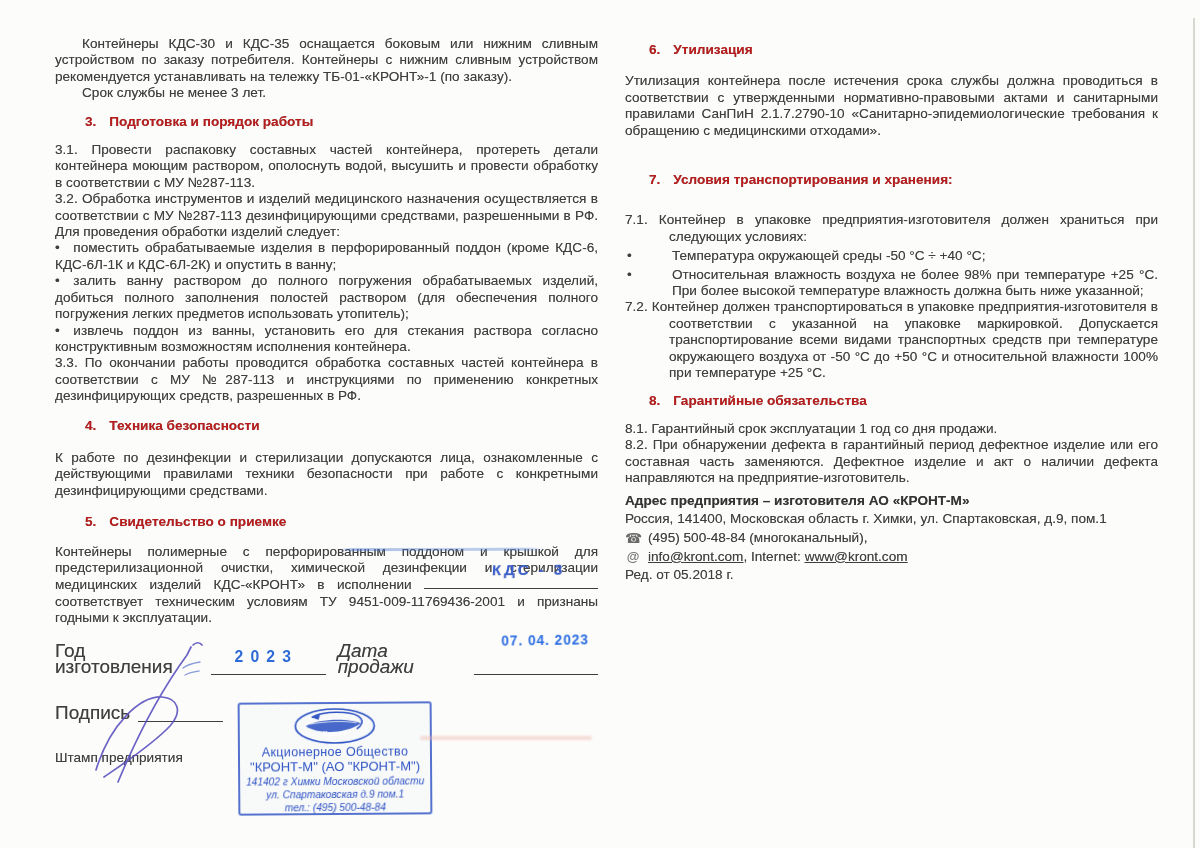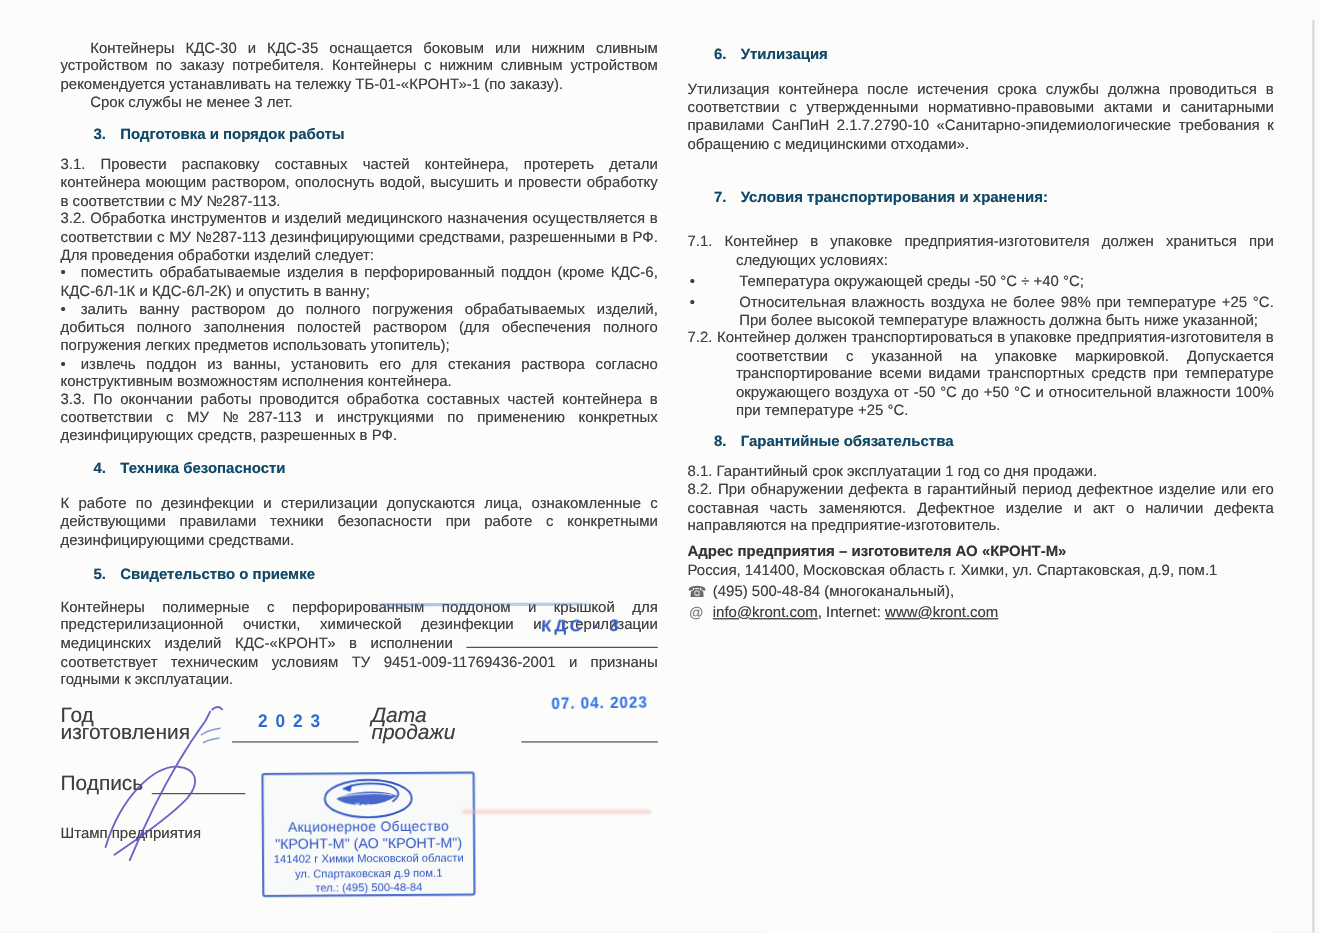--- a/index.html
+++ b/index.html
@@ -12,21 +12,21 @@
   .page::after {
     content:""; position:absolute; right:5px; top:18px; bottom:0; width:2px;
     background:#d8d8d3;
   }
   .col { position:absolute; top:36px; }
   .col-left  { left:55px;  width:543px; }
   .col-right { left:625px; width:533px; }
   p { margin:0; font-size:13.6px; line-height:16.4px; text-align:justify;
       text-shadow:0 0 .3px rgba(63,63,63,.55); }
   .indent { text-indent:27px; }
-  .h { font-weight:700; color:#0c4a6e; text-align:left; padding-left:30px; }
+  .h { font-weight:700; color:#b91c1c; text-align:left; padding-left:30px; }
   .col-right .h { padding-left:24px; }
   .h .hn { margin-right:13px; }
   .mt2{margin-top:2px}.mt3{margin-top:3px}.mt6{margin-top:6px}.mt8{margin-top:24px}
   .mt11{margin-top:11px}.mt12{margin-top:12px}.mt13{margin-top:13px}
   .mt15{margin-top:15px}.mt16{margin-top:16px}.mt28{margin-top:28px}.mt30{margin-top:30px}
   .mt33{margin-top:33px}
   .hang { padding-left:44px; text-indent:-44px; }
   .rb { position:relative; padding-left:47px; }
   .rb .rb-mark { position:absolute; left:2px; top:0; }
   
@@ -61,21 +61,21 @@
   .seal { position:absolute; left:238px; top:702px; width:194px; height:113px;
     box-sizing:border-box; border:2.6px solid rgba(47,84,196,.82); border-radius:3px;
     color:#2f54c4; text-align:center; transform:rotate(-.4deg); filter:blur(.22px);
     background:rgba(47,84,196,.02); }
   .seal-logo { position:relative; height:39px; margin-top:3px; }
   .seal-logo svg { display:block; margin:0 auto; }
   .seal-logo-text { position:absolute; left:50%; transform:translateX(-50%); top:23px;
     font-size:7px; font-weight:700; letter-spacing:.6px; color:#ffffff; }
   .seal-l1 { font-size:12.6px; line-height:13px; letter-spacing:.3px; }
   .seal-l2 { font-size:13px; line-height:14px; white-space:nowrap; margin-top:1px; }
-  .seal-l3,.seal-l4,.seal-l5 { font-size:10.2px; line-height:11.5px; margin-top:1.5px; }
+  .seal-l3,.seal-l4,.seal-l5 { font-size:10.2px; line-height:11.5px; margin-top:1.5px;font-style:italic; }
   
   .pen-line { position:absolute; left:340px; top:548px; width:205px; height:3px;
     transform:rotate(-.2deg); border-radius:2px; opacity:.6;
     background:linear-gradient(90deg, rgba(70,115,205,0), rgba(70,115,205,.8) 6%,
       rgba(70,115,205,.55) 45%, rgba(100,140,215,.75) 90%, rgba(70,115,205,0)); }
   .pink-smear { position:absolute; left:420px; top:736px; width:172px; height:4px;
     background:#efb4ae; opacity:.45; filter:blur(1.2px); border-radius:2px; }
   .sig-svg { position:absolute; left:60px; top:630px; }
 </style>
 </head>
@@ -138,20 +138,21 @@
     <p class="bold mt6" style="text-align:left;">Адрес предприятия – изготовителя АО «КРОНТ-М»</p>
     <p class="mt2" style="text-align:left;">Россия, 141400, Московская область г. Химки, ул. Спартаковская, д.9, пом.1</p>
     <div class="addr-row">
       <span class="ico">☎</span>
       <p>(495) 500-48-84 (многоканальный),</p>
     </div>
     <div class="addr-row">
       <span class="ico ico-at">@</span>
       <p><span class="lnk">info@kront.com</span><span>, Internet: </span><span class="lnk">www@kront.com</span></p>
     </div>
+    <p class="mt2" style="text-align:left;">Ред. от 05.2018 г.</p>
   </div>
 
   <div class="seal">
     <div class="seal-logo">
       <svg width="84" height="39" viewBox="0 0 84 39">
         <ellipse cx="42" cy="19" rx="39.5" ry="17" fill="none" stroke="#2f54c4" stroke-width="1.7"></ellipse>
         <path d="M 13,19 C 25,27.5 53,27 68,16.5 C 54,10.5 25,12 13,19 Z" fill="#2f54c4" opacity="0.88"></path>
         <path d="M 17,17 C 32,14.5 52,13.5 64,16" stroke="#fcfcfa" stroke-width="1" fill="none" opacity="0.75"></path>
         <path d="M 64,22 C 75,15 68,6.5 51,5.5 C 37,4.7 25,7 19,10.2" fill="none" stroke="#2f54c4" stroke-width="1.6"></path>
         <path d="M 19,10.2 l 8.5,-4.2 l -1.6,6.8 z" fill="#2f54c4"></path>

